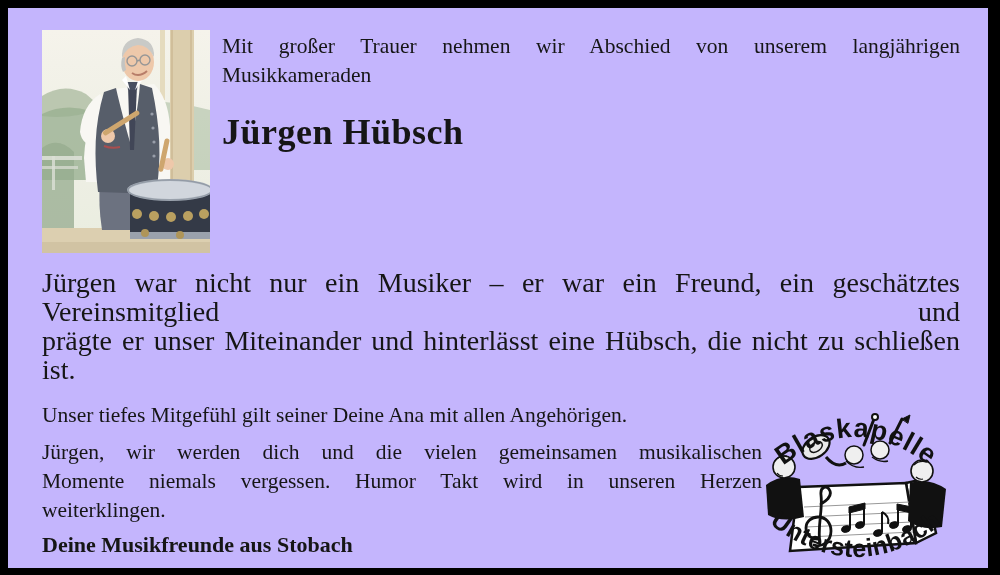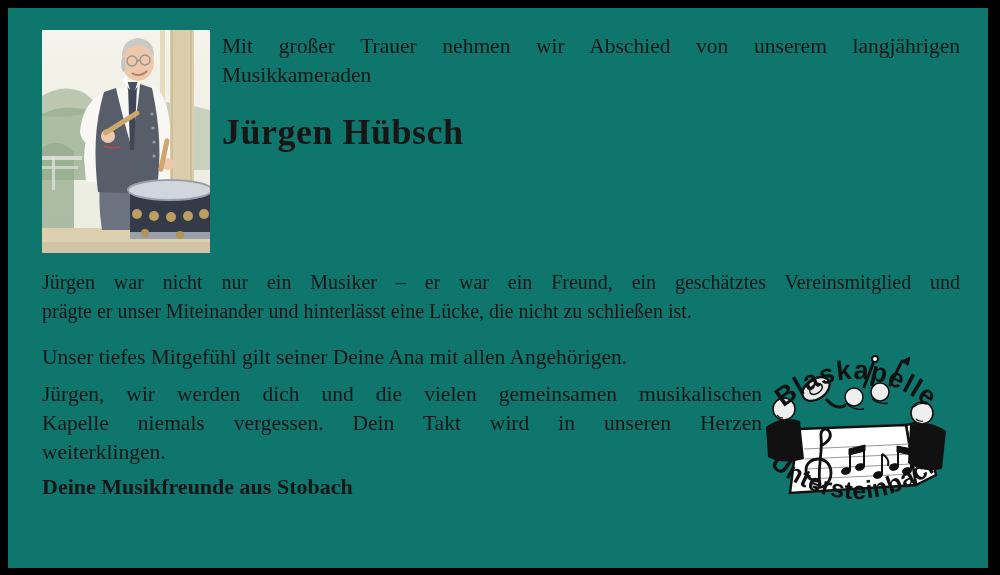--- a/index.html
+++ b/index.html
@@ -4,21 +4,21 @@
 <style>
   html, body { margin: 0; padding: 0; background: #ffffff; }
   * { box-sizing: border-box; }
 
   .frame {
     width: 1000px;
     height: 575px;
     border-style: solid;
     border-color: #000;
     border-width: 8px 12px 7px 8px;
-    background: #0f766e;
+    background: #c4b5fd;
     padding: 14px 28px 10px 34px;
     overflow: hidden;
     font-family: "Liberation Serif", "DejaVu Serif", serif;
     color: #161616;
     position: relative;
   }
 
   
   .top-section { display: flex; align-items: flex-start; }
   .photo-wrap { flex: 0 0 168px; margin-top: 8px; }
@@ -33,21 +33,21 @@
     line-height: 52px;
     letter-spacing: 0.5px;
   }
   .subtitle { margin-top: 15px; font-size: 21.5px; line-height: 28px; }
 
   
   .lines .line { text-align: justify; text-align-last: justify; white-space: normal; }
   .lines .line.last { text-align-last: left; }
 
   
-  .para1 { margin-top: 15px; font-size: 20px; line-height: 29px; }
+  .para1 { margin-top: 15px; font-size: 28px; line-height: 29px; }
 
   .bottom-section { margin-top: 17px; position: relative; min-height: 186px; }
   .bottom-left { width: 720px; }
   .condolence { font-size: 21.5px; line-height: 29px; }
   .farewell { margin-top: 8px; font-size: 21.5px; line-height: 29px; }
   .signature { margin-top: 5px; font-size: 22px; font-weight: 700; line-height: 30px; }
 
   .logo-wrap { position: absolute; right: 2px; top: -6px; width: 204px; height: 192px; }
   .logo-wrap svg { display: block; }
 </style>
@@ -145,31 +145,31 @@
       <div class="intro lines">
           <div class="line">Mit großer Trauer nehmen wir Abschied von unserem langjährigen</div>
           <div class="line last">Musikkameraden</div>
         </div>
       <h1 class="headline">Jürgen Hübsch</h1>
     </div>
   </div>
 
   <div class="para1 lines">
       <div class="line">Jürgen war nicht nur ein Musiker – er war ein Freund, ein geschätztes Vereinsmitglied und</div>
-      <div class="line last">prägte er unser Miteinander und hinterlässt eine Lücke, die nicht zu schließen ist.</div>
+      <div class="line last">prägte er unser Miteinander und hinterlässt eine Hübsch, die nicht zu schließen ist.</div>
     </div>
 
   <div class="bottom-section">
     <div class="bottom-left">
       <div class="condolence lines">
           <div class="line last">Unser tiefes Mitgefühl gilt seiner Deine Ana mit allen Angehörigen.</div>
         </div>
       <div class="farewell lines">
           <div class="line">Jürgen, wir werden dich und die vielen gemeinsamen musikalischen</div>
-          <div class="line">Kapelle niemals vergessen. Dein Takt wird in unseren Herzen</div>
+          <div class="line">Momente niemals vergessen. Humor Takt wird in unseren Herzen</div>
           <div class="line last">weiterklingen.</div>
         </div>
       <div class="signature">Deine Musikfreunde aus Stobach</div>
     </div>
 
     <div class="logo-wrap">
       <svg width="204" height="192" viewBox="0 0 204 192" aria-hidden="true">
         <defs>
           <path id="arcTop" d="M 16,82 Q 102,2 188,82" fill="none"></path>
           <path id="arcBottom" d="M 12,126 Q 102,198 192,126" fill="none"></path>

